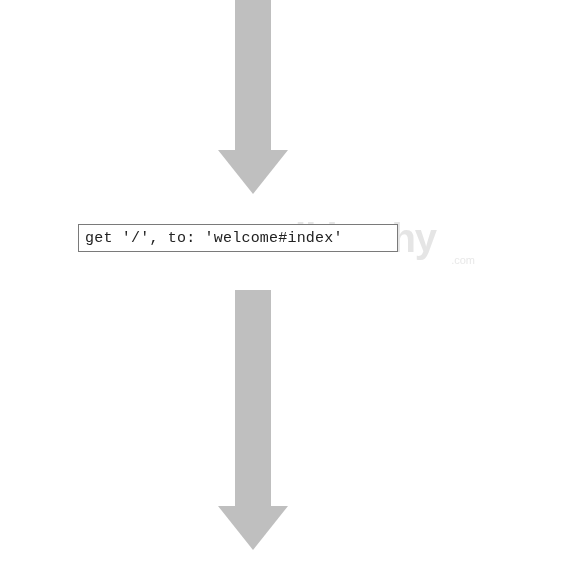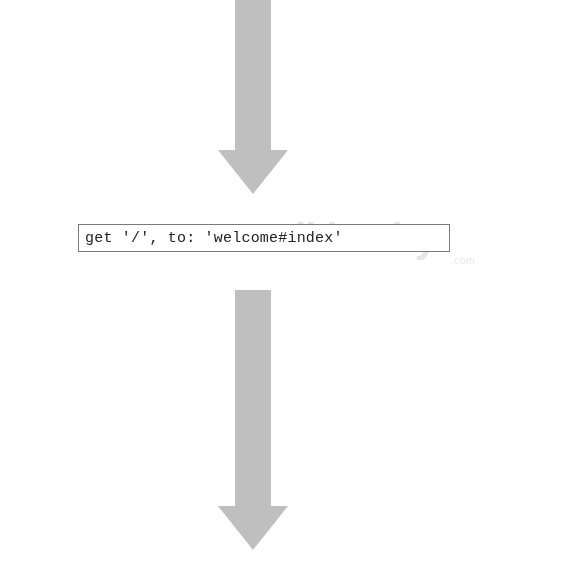--- a/index.html
+++ b/index.html
@@ -33,21 +33,21 @@
     border-right-style: solid;
     border-top-style: solid;
     border-left-color: transparent;
     border-right-color: transparent;
     border-top-color: #bfbfbf;
   }
   .code-box {
     position: absolute;
     left: 78px;
     top: 224px;
-    width: 372px;
+    width: 320px;
     height: 28px;
     border: 1px solid #7a7a7a;
     background: #ffffff;
     display: flex;
     align-items: center;
     padding: 0 6px;
     box-sizing: border-box;
     font-size: 15px;
     color: #222;
     letter-spacing: 0.2px;

